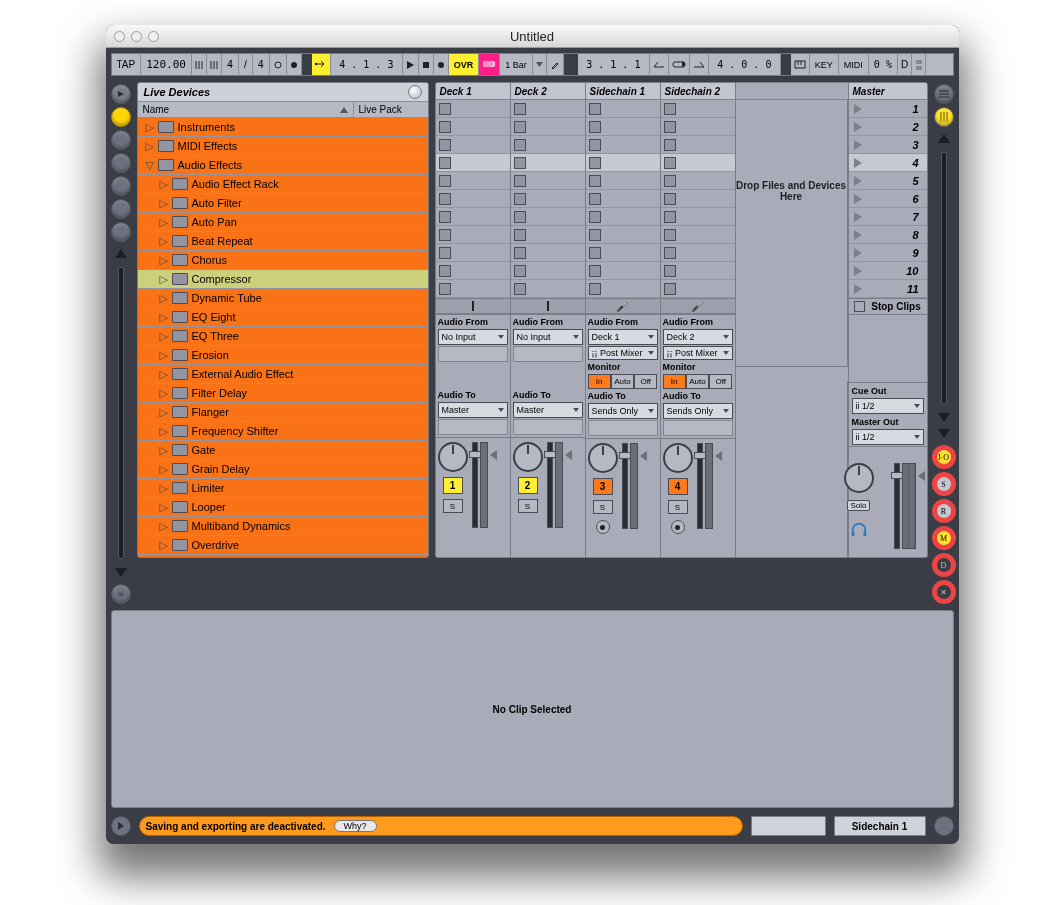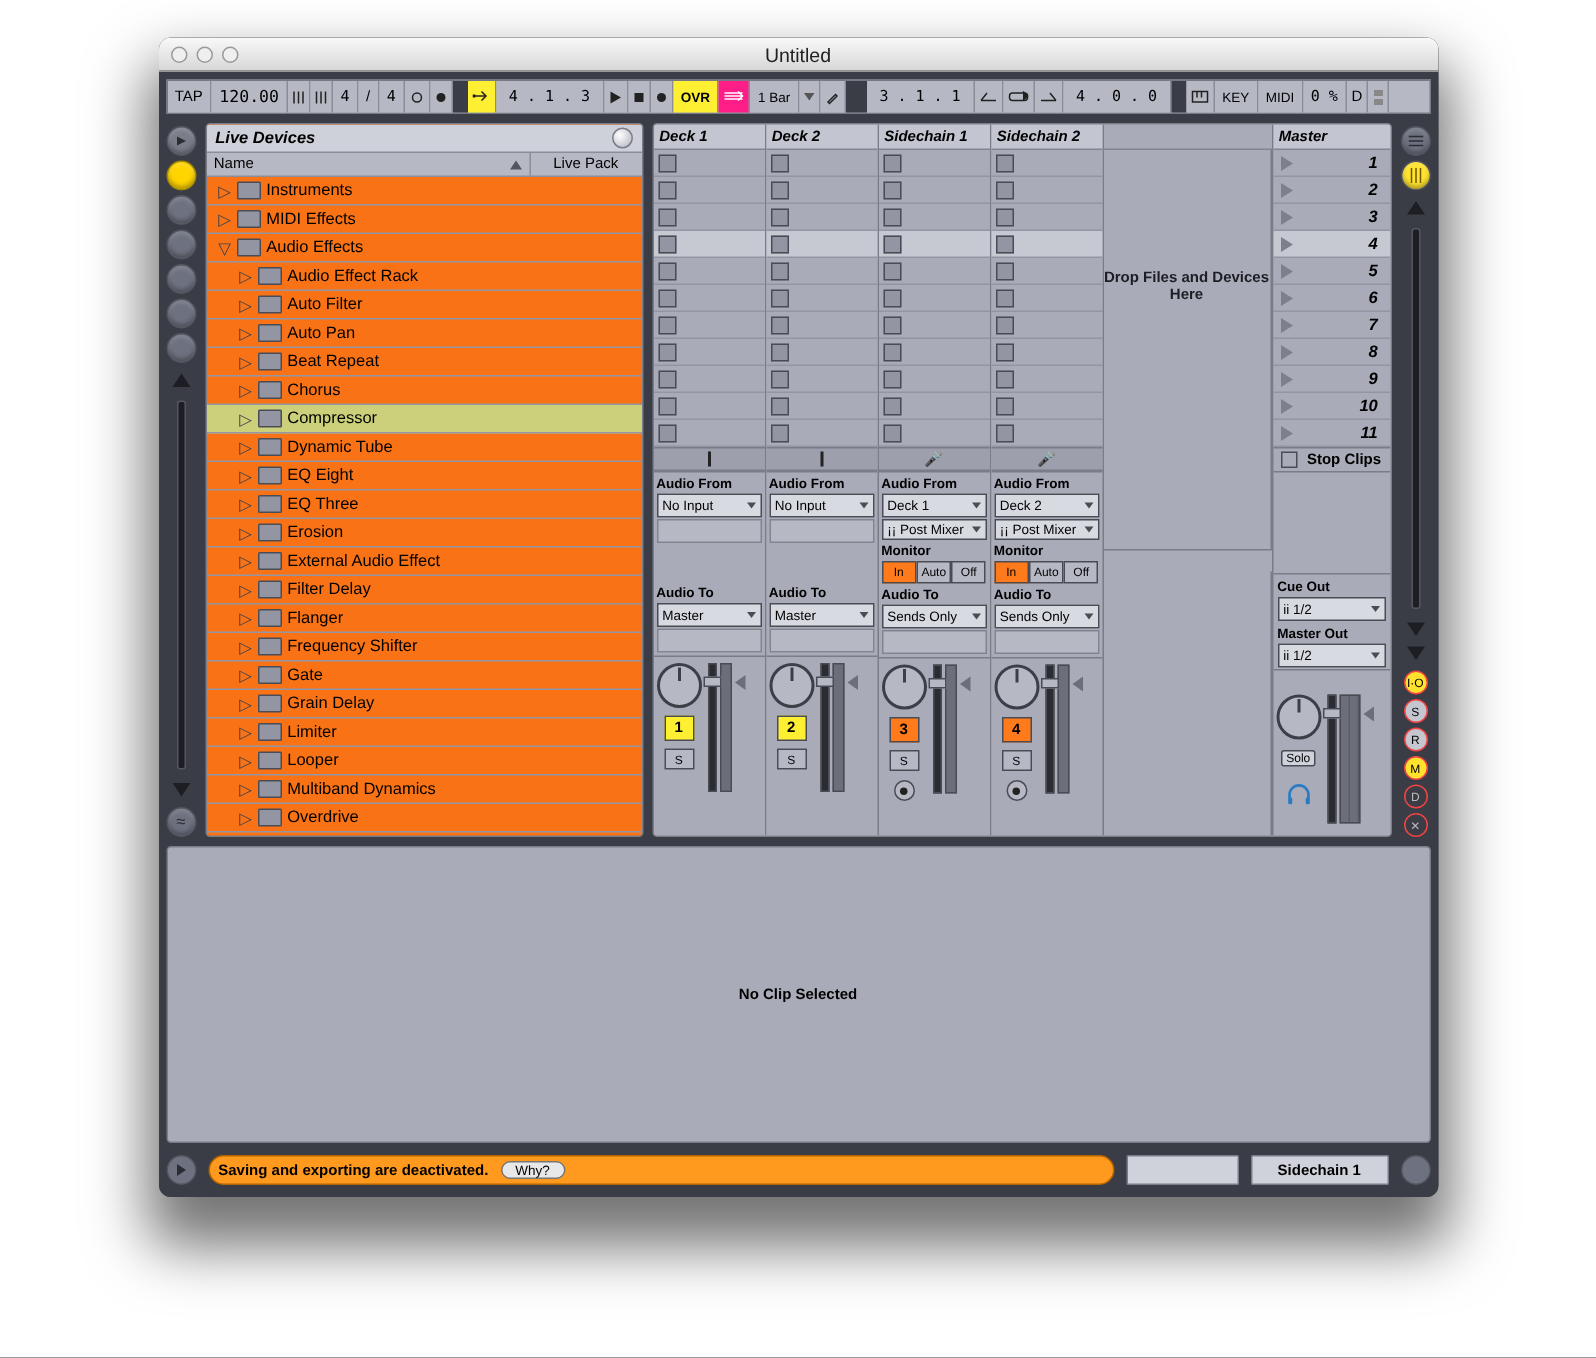--- a/index.html
+++ b/index.html
@@ -88,21 +88,21 @@
     height:474px;
   }
   .browser-head{
     background:#cfd1da;
     border-bottom:1px solid #8b8e99;
     padding:2px 6px;
     font-weight:bold;font-style:italic;
     display:flex;align-items:center;justify-content:space-between;
   }
   .browser-head .dot{width:12px;height:12px;border-radius:50%;border:1px solid #7a7c87;background:radial-gradient(circle at 35% 35%,#fff,#b0b2bd);}
-  .colhdr{display:flex;background:#b6b9c4;border-bottom:1px solid #8b8e99;font-size:10px;text-align:center;}
+  .colhdr{display:flex;background:#b6b9c4;border-bottom:1px solid #8b8e99;font-size:10px;}
   .colhdr div{padding:2px 5px;}
   .colhdr .c1{flex:1;border-right:1px solid #8b8e99;display:flex;align-items:center;gap:4px;}
   .colhdr .sort{margin-left:auto;width:0;height:0;border-left:4px solid transparent;border-right:4px solid transparent;border-bottom:6px solid #525460;}
   .tree{flex:1;overflow:auto;}
   .row{
     display:flex;align-items:center;
     height:18px;border-bottom:1px solid #9497a3;
     padding-left:4px;gap:4px;
     cursor:default;
   }
@@ -187,26 +187,26 @@
   .mslider{width:4px;height:84px;background:#2b2c32;border:1px solid #4a4c55;position:relative;}
   .mslider .thumb{width:10px;height:5px;background:#b6b9c4;border:1px solid #4a4c55;position:absolute;left:-4px;top:8px;}
   .meter{width:6px;height:84px;background:#6c6f7a;border:1px solid #4a4c55;}
   .meter.double{width:12px;display:flex;}
   .meter.double div{flex:1;border-right:1px solid #5b5d67;}
   .smalltri{width:0;height:0;border-top:5px solid transparent;border-bottom:5px solid transparent;border-right:7px solid #6c6f7a;margin-top:8px;}
   
   .cueblock{padding:2px 3px 0 3px;border-top:1px solid #7a7c87;}
   .stopclips{height:15px;border-top:1px solid #7a7c87;border-bottom:1px solid #7a7c87;display:flex;align-items:center;justify-content:center;gap:6px;font-weight:bold;font-size:10px;}
   .stopclips .sq{width:9px;height:9px;border:1px solid #4a4c55;}
-  .mastermixer{border-top:1px solid #7a7c87;padding:16px 2px 2px 2px;display:flex;gap:4px;height:92px;}
+  .mastermixer{border-top:1px solid #7a7c87;padding:16px 2px 2px 2px;display:flex;gap:20px;height:92px;justify-content:flex-end;}
   .solo{font-size:8px;border:1px solid #4a4c55;border-radius:2px;padding:0 2px;background:#d0d2db;margin-top:2px;}
   .headph{width:18px;height:18px;margin-top:4px;}
   
   .rightcol{width:20px;display:flex;flex-direction:column;align-items:center;gap:3px;padding-top:2px;}
-  .rpill{width:14px;height:14px;border-radius:50%;border:1px solid #ef4444;display:flex;align-items:center;justify-content:center;font-size:8px;}
+  .rpill{width:14px;height:14px;border-radius:50%;border:5px solid #ef4444;display:flex;align-items:center;justify-content:center;font-size:8px;font-family:Liberation Serif, serif;}
   .rpill.y{background:#ffe22e;}
   .rpill.g{background:#7a7d88;}
   .rpill.d{background:#3b3d46;color:#bbb;}
   
   .detail{
     margin-top:6px;height:196px;border:1px solid #7a7c87;border-radius:3px;
     background:#a9acb8;display:flex;align-items:center;justify-content:center;
     font-weight:bold;font-size:10px;
   }
   

